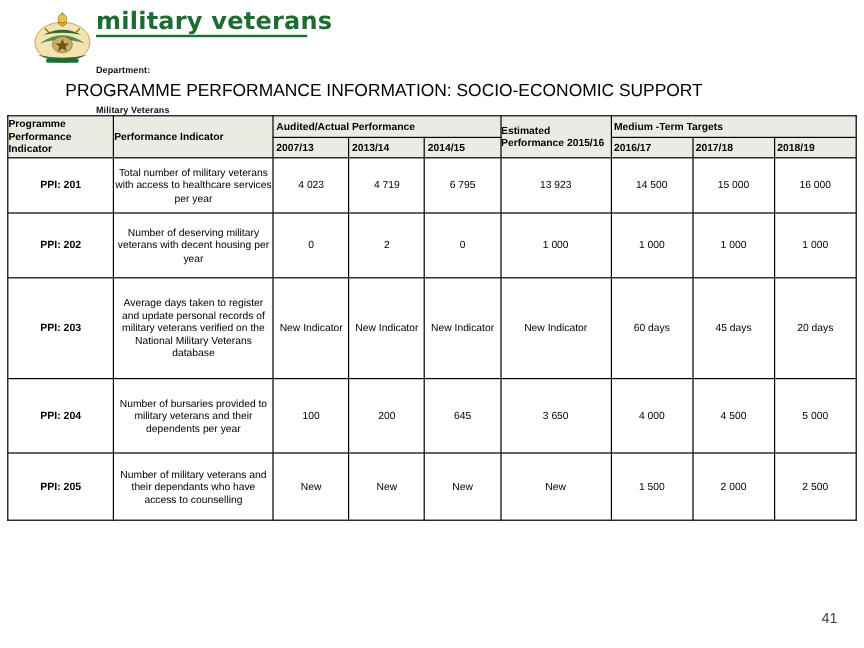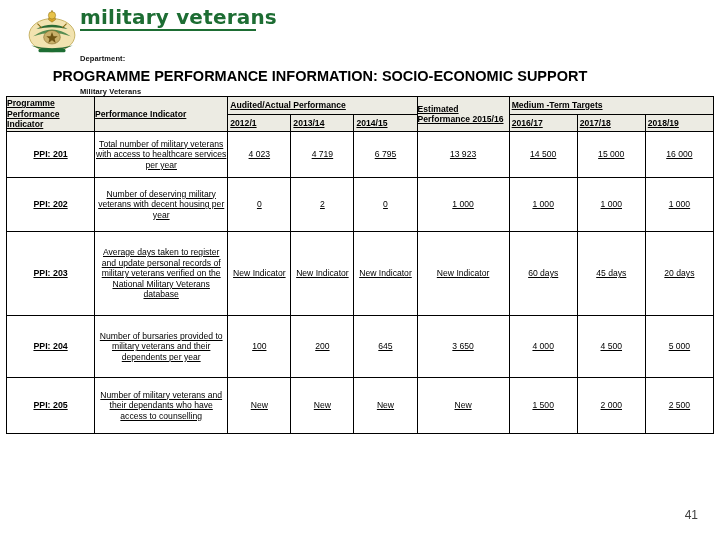--- a/index.html
+++ b/index.html
@@ -69,32 +69,31 @@
 
   
   .slide-title {
     position: absolute;
     left: 0;
     top: 68px;
     width: 640px;
     text-align: center;
     font-family: "Liberation Sans", sans-serif;
     font-size: 14.5px;
-    font-weight: bold;
+    font-weight: normal;
     color: #000000;
     white-space: nowrap;
   }
 
   
   .tbl-wrap {
     position: absolute;
     left: 6px;
     top: 96px;
     width: 648px;
-    text-decoration: underline;
   }
   table.perf {
     border-collapse: collapse;
     table-layout: fixed;
     width: 708px;
     font-family: "Liberation Sans", sans-serif;
   }
   table.perf th, table.perf td {
     border: 1px solid #000000;
     padding: 0;
@@ -200,21 +199,21 @@
       </colgroup>
       <thead>
         <tr>
           <th rowspan="2">Programme Performance Indicator</th>
           <th rowspan="2">Performance Indicator</th>
           <th colspan="3" class="ctr">Audited/Actual Performance</th>
           <th rowspan="2">Estimated Performance 2015/16</th>
           <th colspan="3" class="ctr">Medium -Term Targets</th>
         </tr>
         <tr>
-          <th class="ctr">2012/1</th>
+          <th class="ctr">2007/13</th>
           <th class="ctr">2013/14</th>
           <th class="ctr">2014/15</th>
           <th class="ctr">2016/17</th>
           <th class="ctr">2017/18</th>
           <th class="ctr">2018/19</th>
         </tr>
       </thead>
       <tbody>
         <tr class="row-h1">
           <td class="ppi">PPI: 201</td>

